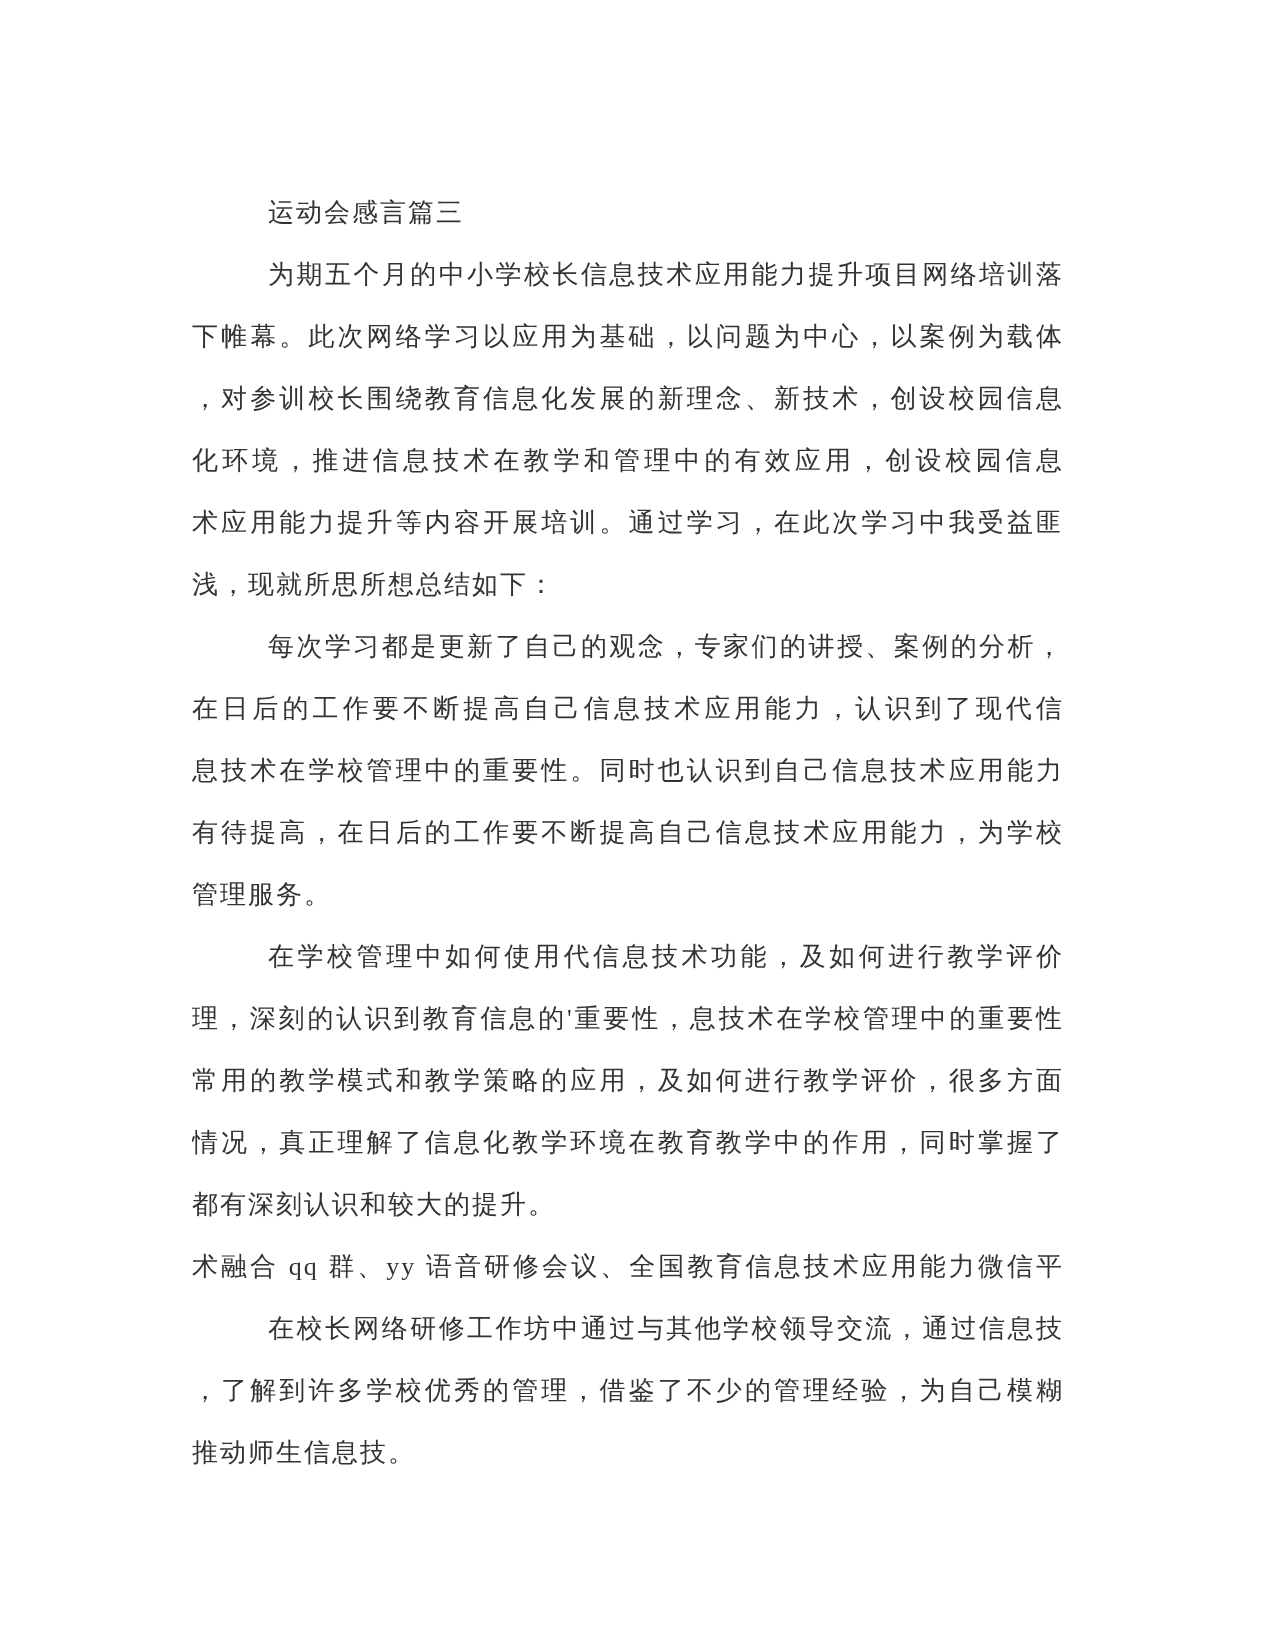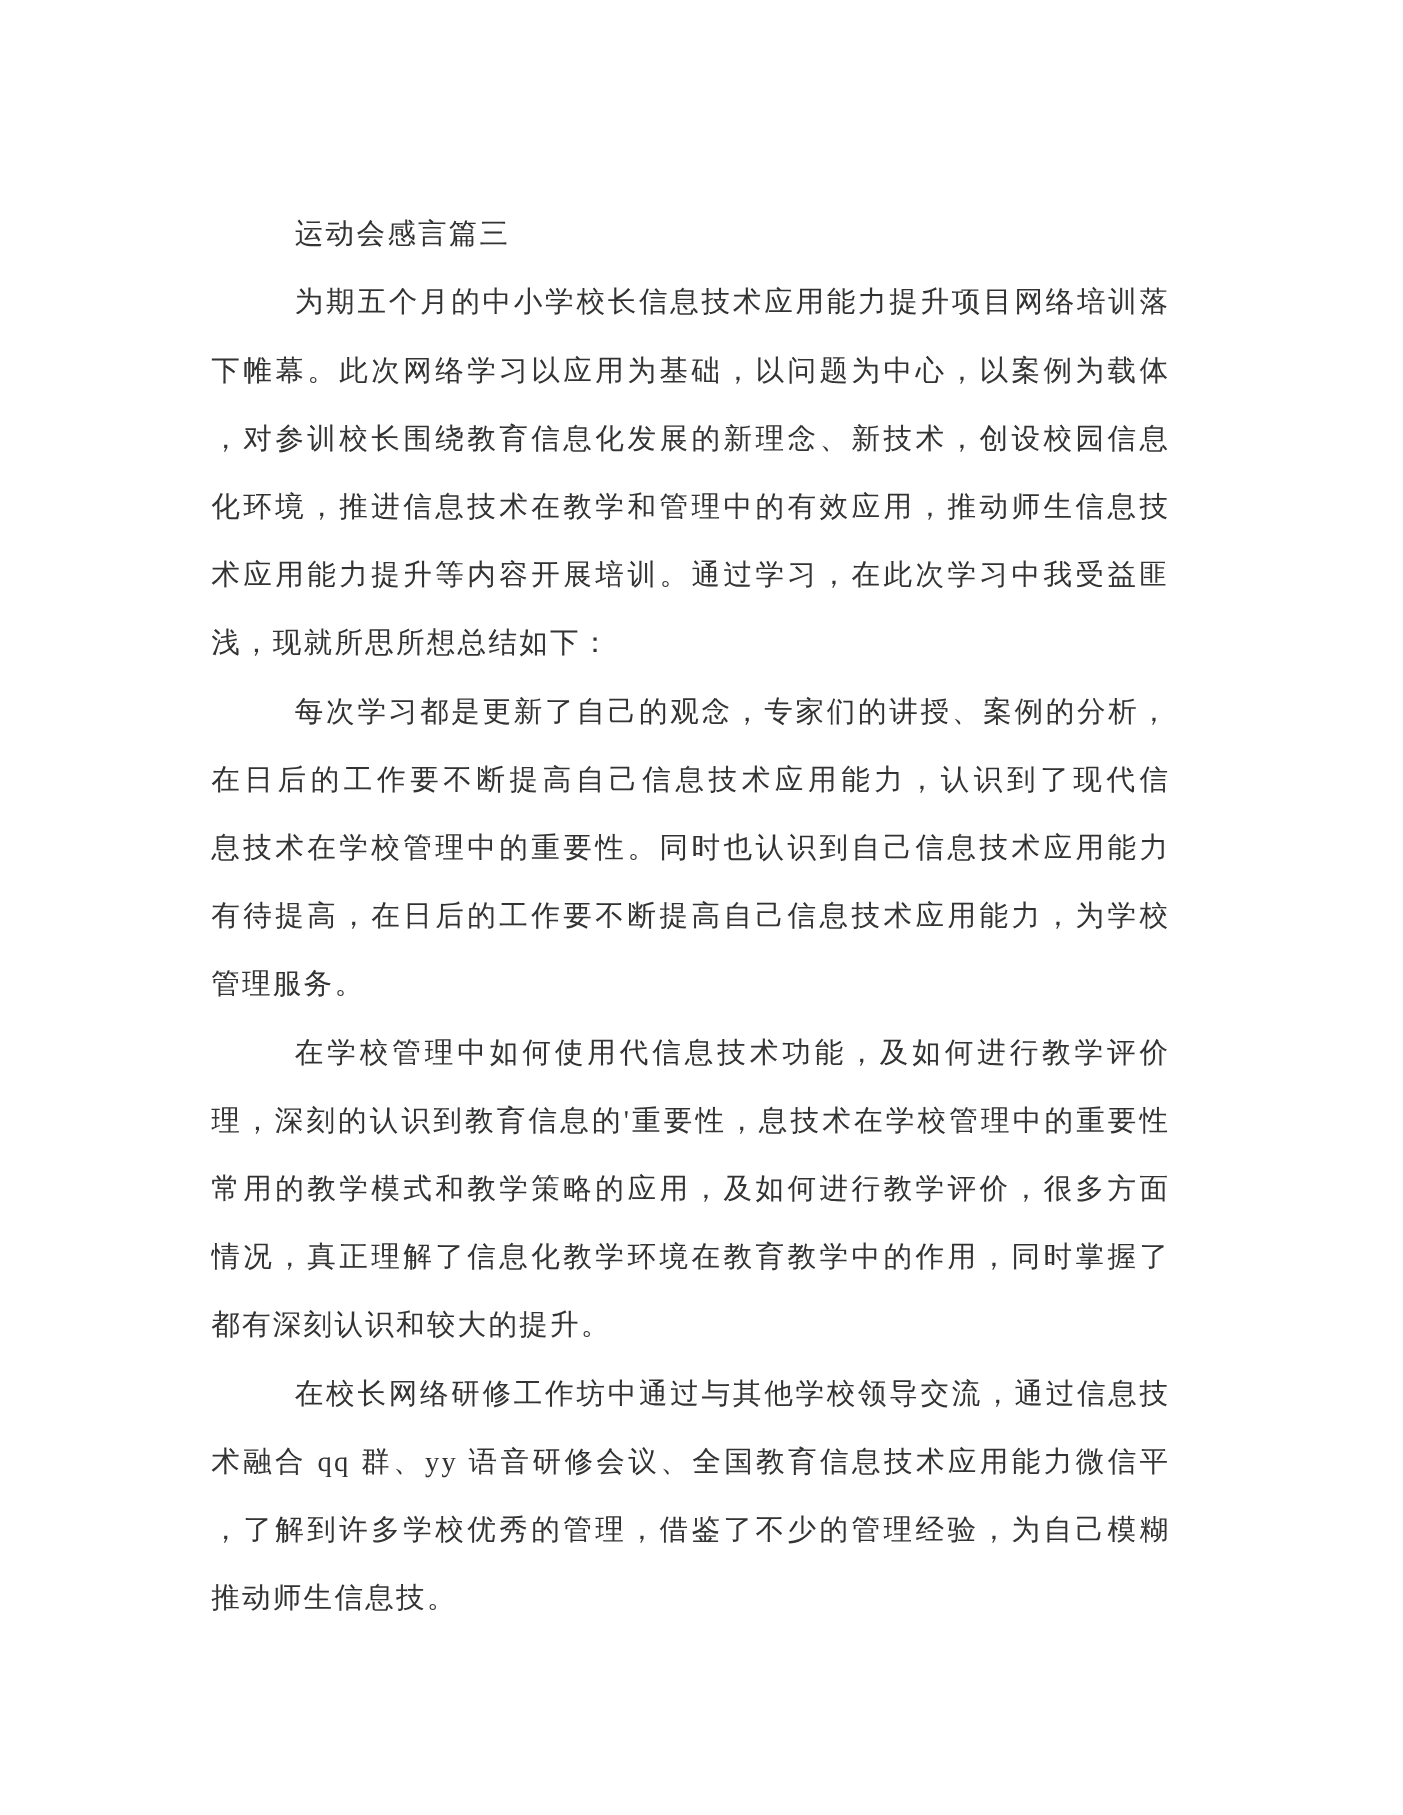--- a/index.html
+++ b/index.html
@@ -54,39 +54,39 @@
 <body>
 
 <div class="page">
   <div class="content">
     <div class="line indent">运动会感言篇三</div>
     <div>
         <div class="paragraph">
           <div class="line indent just">为期五个月的中小学校长信息技术应用能力提升项目网络培训落</div>
           <div class="line just">下帷幕。此次网络学习以应用为基础，以问题为中心，以案例为载体</div>
           <div class="line just">，对参训校长围绕教育信息化发展的新理念、新技术，创设校园信息</div>
-          <div class="line just">化环境，推进信息技术在教学和管理中的有效应用，推动师生信息技</div>
+          <div class="line just">化环境，推进信息技术在教学和管理中的有效应用，创设校园信息</div>
           <div class="line just">术应用能力提升等内容开展培训。通过学习，在此次学习中我受益匪</div>
           <div class="line">浅，现就所思所想总结如下：</div>
         </div>
         <div class="paragraph">
           <div class="line indent just">每次学习都是更新了自己的观念，专家们的讲授、案例的分析，</div>
           <div class="line just">在日后的工作要不断提高自己信息技术应用能力，认识到了现代信</div>
           <div class="line just">息技术在学校管理中的重要性。同时也认识到自己信息技术应用能力</div>
           <div class="line just">有待提高，在日后的工作要不断提高自己信息技术应用能力，为学校</div>
           <div class="line">管理服务。</div>
         </div>
         <div class="paragraph">
           <div class="line indent just">在学校管理中如何使用代信息技术功能，及如何进行教学评价</div>
           <div class="line just">理，深刻的认识到教育信息的'重要性，息技术在学校管理中的重要性</div>
           <div class="line just">常用的教学模式和教学策略的应用，及如何进行教学评价，很多方面</div>
           <div class="line just">情况，真正理解了信息化教学环境在教育教学中的作用，同时掌握了</div>
           <div class="line">都有深刻认识和较大的提升。</div>
         </div>
         <div class="paragraph">
+          <div class="line just">术融合 qq 群、yy 语音研修会议、全国教育信息技术应用能力微信平</div>
           <div class="line indent just">在校长网络研修工作坊中通过与其他学校领导交流，通过信息技</div>
-          <div class="line just">术融合 qq 群、yy 语音研修会议、全国教育信息技术应用能力微信平</div>
           <div class="line just">，了解到许多学校优秀的管理，借鉴了不少的管理经验，为自己模糊</div>
           <div class="line">推动师生信息技。</div>
         </div>
       </div>
   </div>
 </div>
 
 </body></html>

